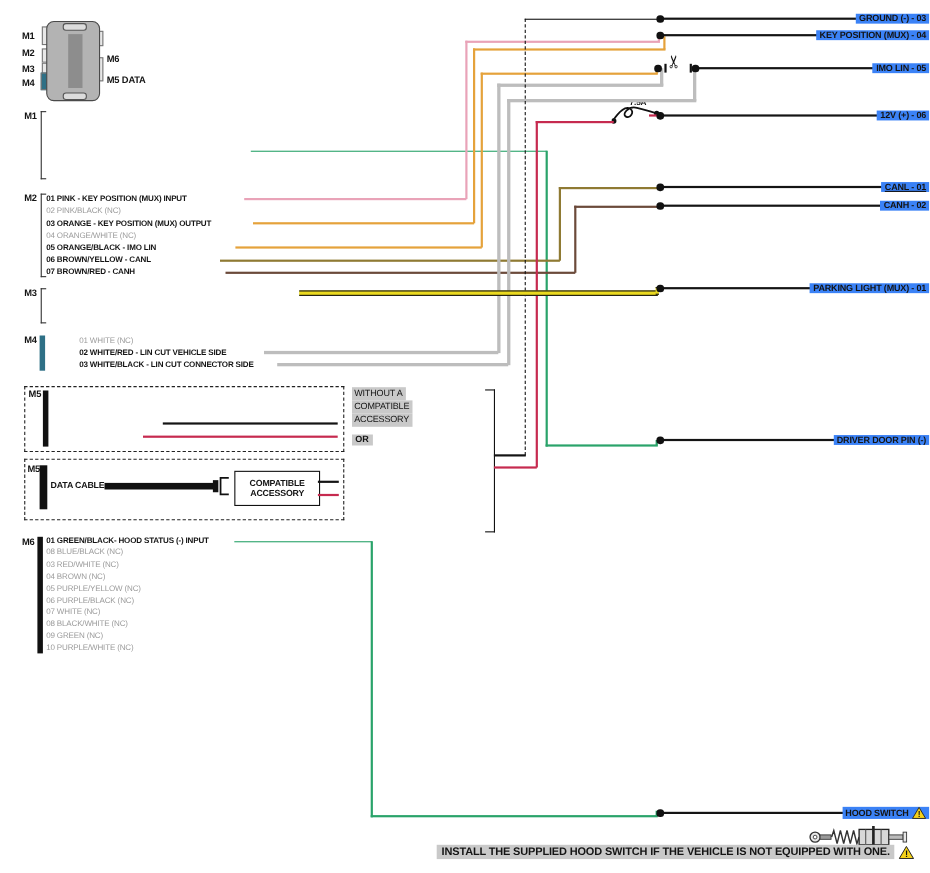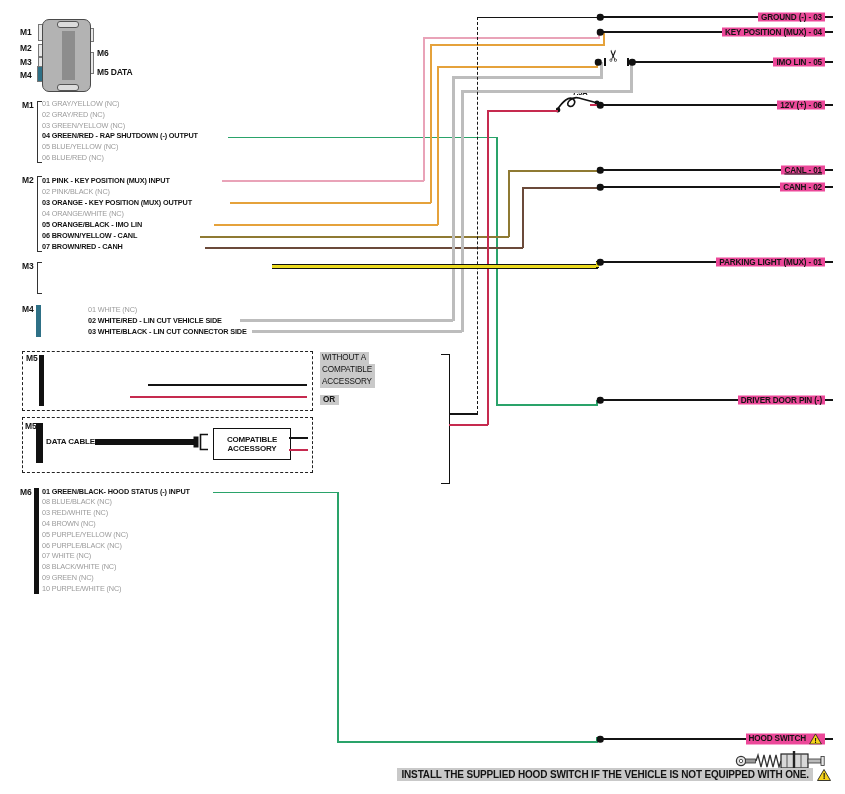--- a/index.html
+++ b/index.html
@@ -25,22 +25,22 @@
   
   .dashbox{position:absolute;border:1.6px dashed #222;}
   .optiontext{position:absolute;font-size:8.2px;font-weight:normal;line-height:11px;}
   .optiontext div{background:var(--hl);padding:0 3px 1px 2px;display:table;}
   .orchip{position:absolute;font-size:8.2px;font-weight:bold;background:var(--hl);padding:0 4px 1px 3px;}
   .accbox{position:absolute;border:1.6px solid #111;display:flex;flex-direction:column;
           align-items:center;justify-content:center;font-size:8px;font-weight:bold;line-height:9.5px;background:#fff;}
   .cable{position:absolute;background:#111;}
   .cabletext{position:absolute;font-size:8px;font-weight:bold;text-align:right;}
   
-  .term-label{position:absolute;right:20px;transform:translateY(-50%);font-size:8.2px;font-weight:bold;
-              background:#ec4899;padding:0 3px;white-space:nowrap;display:flex;gap:3px;}
+  .term-label{position:absolute;right:0;transform:translateY(-50%);font-size:8.2px;font-weight:bold;
+              background:#3b82f6;padding:0 3px;white-space:nowrap;display:flex;align-items:center;gap:3px;}
   .dot{position:absolute;width:6.5px;height:6.5px;background:#111;border-radius:50%;transform:translate(-50%,-50%);}
   .cuttick{position:absolute;width:2px;height:8px;background:#111;}
   .scissors{position:absolute;font-size:16px;transform:rotate(-90deg);color:#111;}
   .fuse-label-pos{position:absolute;}
   .note{position:absolute;right:14px;top:768px;display:flex;align-items:center;gap:4px;}
   .note .txt{background:var(--hl);font-size:10px;font-weight:bold;padding:1px 4px;}
   .wire{position:absolute;}
   .ylw{border-top:0.9px solid #111;border-bottom:0.9px solid #111;}
 </style>
 </head>
@@ -62,47 +62,39 @@
     <div class="mod-label" style="left:20px;top:27px;">M1</div>
     <div class="mod-label" style="left:20px;top:43px;">M2</div>
     <div class="mod-label" style="left:20px;top:57px;">M3</div>
     <div class="mod-label" style="left:20px;top:70px;">M4</div>
     <div class="mod-label" style="left:97px;top:48px;">M6</div>
     <div class="mod-label" style="left:97px;top:67px;">M5 DATA</div>
   </div>
 
   <div class="group-label" style="left:22px;top:100px;">M1</div>
   <div class="bracket" style="left:37px;top:101px;height:60px;"></div>
-  <div class="pins" style="left:42px;top:99px;">
-      <div class="pin nc">01 GRAY/YELLOW (NC)</div>
-      <div class="pin nc">02 GRAY/RED (NC)</div>
-      <div class="pin nc">03 GREEN/YELLOW (NC)</div>
-      <div class="pin active">04 GREEN/RED - RAP SHUTDOWN (-) OUTPUT</div>
-      <div class="pin nc">05 BLUE/YELLOW (NC)</div>
-      <div class="pin nc">06 BLUE/RED (NC)</div>
-    </div>
 
   <div class="group-label" style="left:22px;top:175px;">M2</div>
   <div class="bracket" style="left:37px;top:176px;height:74px;"></div>
   <div class="pins lh11" style="left:42px;top:175px;">
       <div class="pin active">01 PINK - KEY POSITION (MUX) INPUT</div>
       <div class="pin nc">02 PINK/BLACK (NC)</div>
       <div class="pin active">03 ORANGE - KEY POSITION (MUX) OUTPUT</div>
       <div class="pin nc">04 ORANGE/WHITE (NC)</div>
       <div class="pin active">05 ORANGE/BLACK - IMO LIN</div>
       <div class="pin active">06 BROWN/YELLOW - CANL</div>
       <div class="pin active">07 BROWN/RED - CANH</div>
     </div>
 
   <div class="group-label" style="left:22px;top:261px;">M3</div>
   <div class="bracket" style="left:37px;top:262px;height:30px;"></div>
 
   <div class="group-label" style="left:22px;top:304px;">M4</div>
   <div class="bar" style="left:36px;top:305px;width:4.5px;height:32px;background:var(--m4tab);"></div>
-  <div class="pins lh11" style="left:44px;top:303.5px;padding-left:44px;">
+  <div class="pins lh11" style="left:28px;top:303.5px;padding-left:44px;">
       <div class="pin nc">01 WHITE (NC)</div>
       <div class="pin active">02 WHITE/RED - LIN CUT VEHICLE SIDE</div>
       <div class="pin active">03 WHITE/BLACK - LIN CUT CONNECTOR SIDE</div>
     </div>
 
   <div class="dashbox" style="left:22px;top:351px;width:289px;height:58px;"></div>
   <div class="group-label" style="left:26px;top:353px;">M5</div>
   <div class="bar" style="left:39px;top:355px;width:5px;height:51px;"></div>
 
   <div class="dashbox" style="left:22px;top:417px;width:289px;height:54px;"></div>

